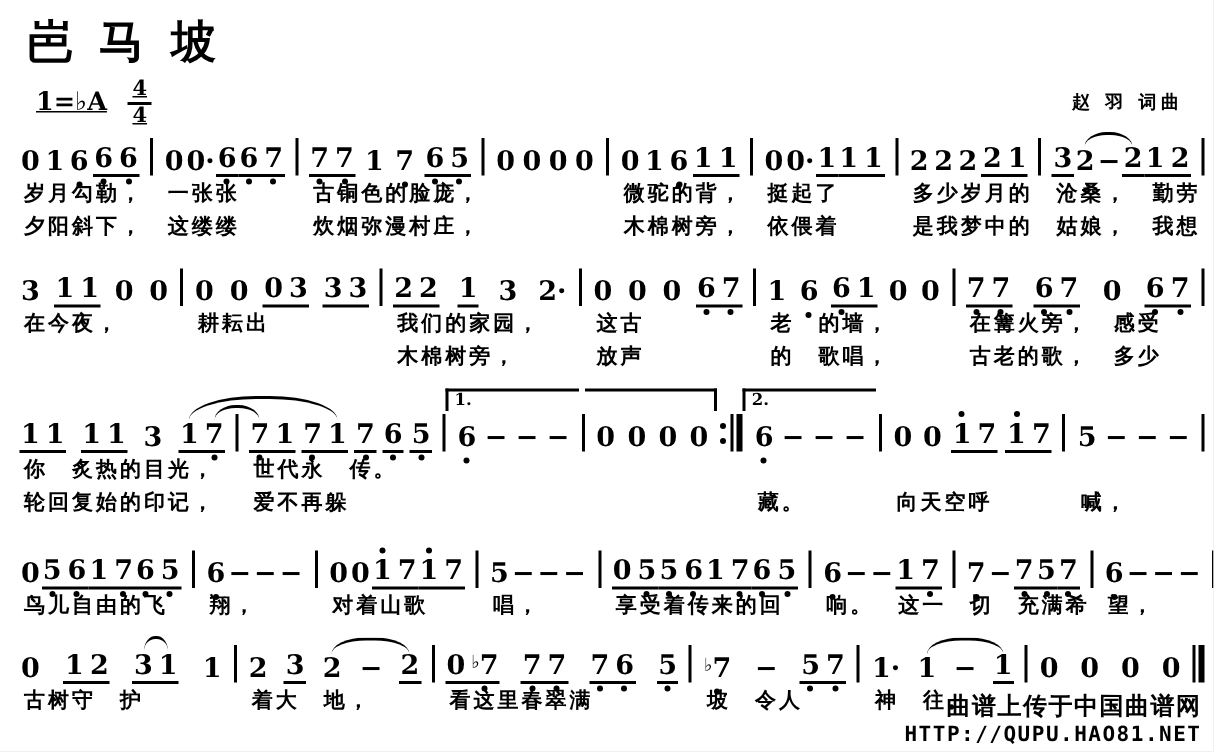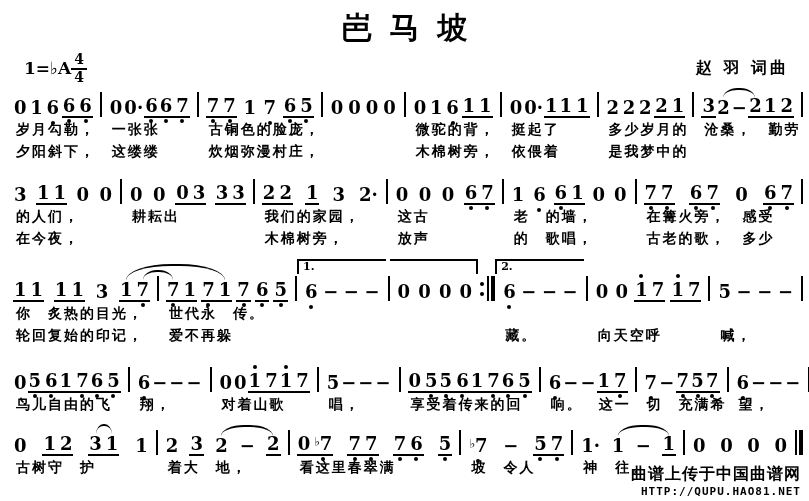--- a/index.html
+++ b/index.html
@@ -2,29 +2,29 @@
 <html><head>
 <meta charset="utf-8">
 <style>
   html,body { margin:0; padding:0; background:#e8e8e8; }
   .sheet {
     width:809px; height:501px; background:#ffffff; position:relative;
     overflow:hidden; font-family:"DejaVu Sans", sans-serif; color:#000;
     margin:0 auto;
   }
   .title {
-    text-align:center; font-size:30px; font-weight:bold;
+    font-size:30px; font-weight:bold;
     letter-spacing:18px; text-indent:18px; padding-top:8px;
     font-family:Liberation Mono, monospace;
   }
   .meta { display:flex; justify-content:space-between; align-items:center; padding:2px 20px 0 24px; height:34px; }
-  .keysig { font-weight:bold; font-size:17px; display:flex; align-items:center; font-family:"DejaVu Serif", serif; }
+  .keysig { font-weight:bold; font-size:17px; display:flex; align-items:center; gap:14px; font-family:"DejaVu Serif", serif;text-decoration:underline; }
   .timesig { display:inline-flex; flex-direction:column; align-items:center; font-size:14px; font-weight:bold; line-height:1.05; font-family:"DejaVu Serif", serif; }
   .tstop { border-bottom:2px solid #000; padding:0 3px 1px; }
-  .credit { font-weight:bold; font-size:16px; letter-spacing:3px; }
+  .credit { font-weight:bold; font-size:12px; letter-spacing:3px; }
 
   .system { display:flex; align-items:flex-start; margin:0 6px; position:relative; }
   .measure { display:flex; flex-direction:column; position:relative; }
   .note-row { height:27px; display:flex; align-items:flex-end; justify-content:space-between; padding:0 7px; }
   .unit { display:inline-flex; align-items:flex-end; gap:4px; padding:0 1px; }
   .unit.ul { border-bottom:2px solid #000; }
   .tok {
     position:relative; font-family:"DejaVu Serif", serif; font-weight:bold;
     font-size:18px; line-height:20px; min-width:10px; text-align:center;
     display:inline-block;
@@ -55,21 +55,21 @@
   .volta {
     position:absolute; top:-16px; left:0; right:2px; height:13px;
     border-top:2px solid #000; border-left:2px solid #000;
     font-size:11px; font-weight:bold; line-height:12px; padding-left:4px;
     font-family:"DejaVu Serif", serif;
   }
   .volta.cont { border-left:none; border-right:2px solid #000; }
 
   .watermark { position:absolute; right:8px; bottom:3px; text-align:right; }
   .wm1 { font-size:16px; font-weight:bold; letter-spacing:1px;padding-left:36px; }
-  .wm2 { font-size:11px; font-weight:bold; font-family:"DejaVu Sans Mono", monospace; letter-spacing:1px; }
+  .wm2 { font-size:14px; font-weight:bold; font-family:"DejaVu Sans Mono", monospace; letter-spacing:1px; }
 </style>
 </head>
 <body>
 
 <div class="sheet">
   <div class="title">岜马坡</div>
   <div class="meta">
     <div class="keysig">
       <span>1=♭A</span>
       <span class="timesig">
@@ -248,20 +248,21 @@
             </span>
             <span class="unit ul">
               <span class="tok">2</span>
             </span>
             <span class="unit ul">
               <span class="tok">1</span>
               <span class="tok">2</span>
             </span>
           </div>
           <div class="lyr">沧桑，　勤劳</div>
+          <div class="lyr">姑娘，　我想</div>
         </div>
         <div class="bar">
           <span class="bline"></span>
         </div>
         <div class="slur" style="left: 717.391px; width: 32.0312px; height: 8px; top: -3px;"></div>
       </div>
       <div class="system" style="margin-top: 16px;">
         <div class="measure" style="flex: 5 1 30px;">
           <div class="note-row">
             <span class="unit">
@@ -271,21 +272,20 @@
               <span class="tok">1</span>
               <span class="tok">1</span>
             </span>
             <span class="unit">
               <span class="tok">0</span>
             </span>
             <span class="unit">
               <span class="tok">0</span>
             </span>
           </div>
-          <div class="lyr">的人们，</div>
           <div class="lyr">在今夜，</div>
         </div>
         <div class="bar">
           <span class="bline"></span>
         </div>
         <div class="measure" style="flex: 6 1 30px;">
           <div class="note-row">
             <span class="unit">
               <span class="tok">0</span>
             </span>

